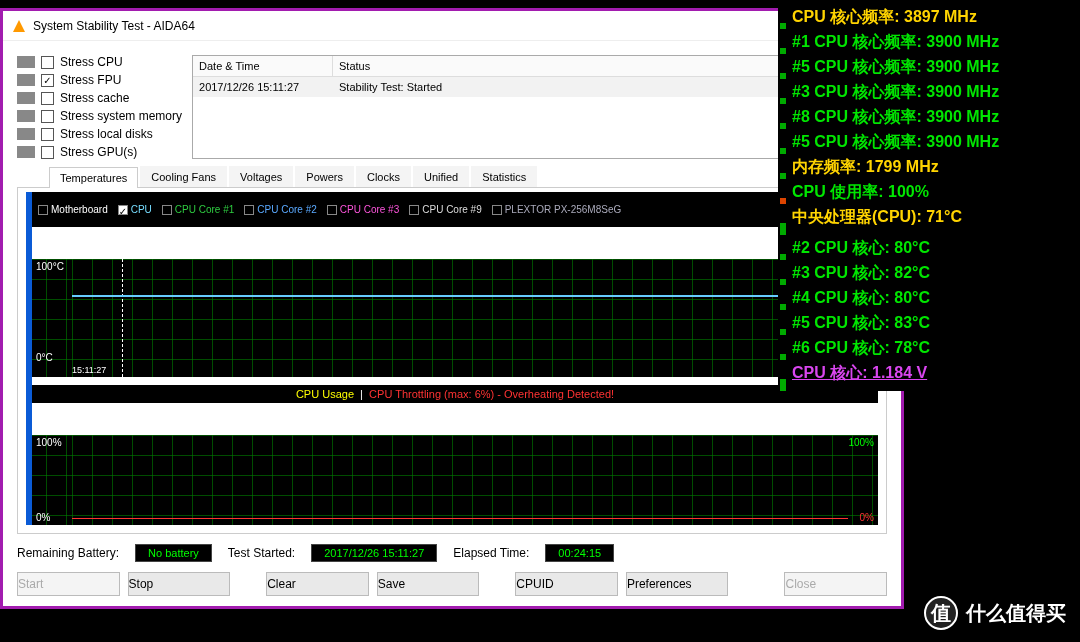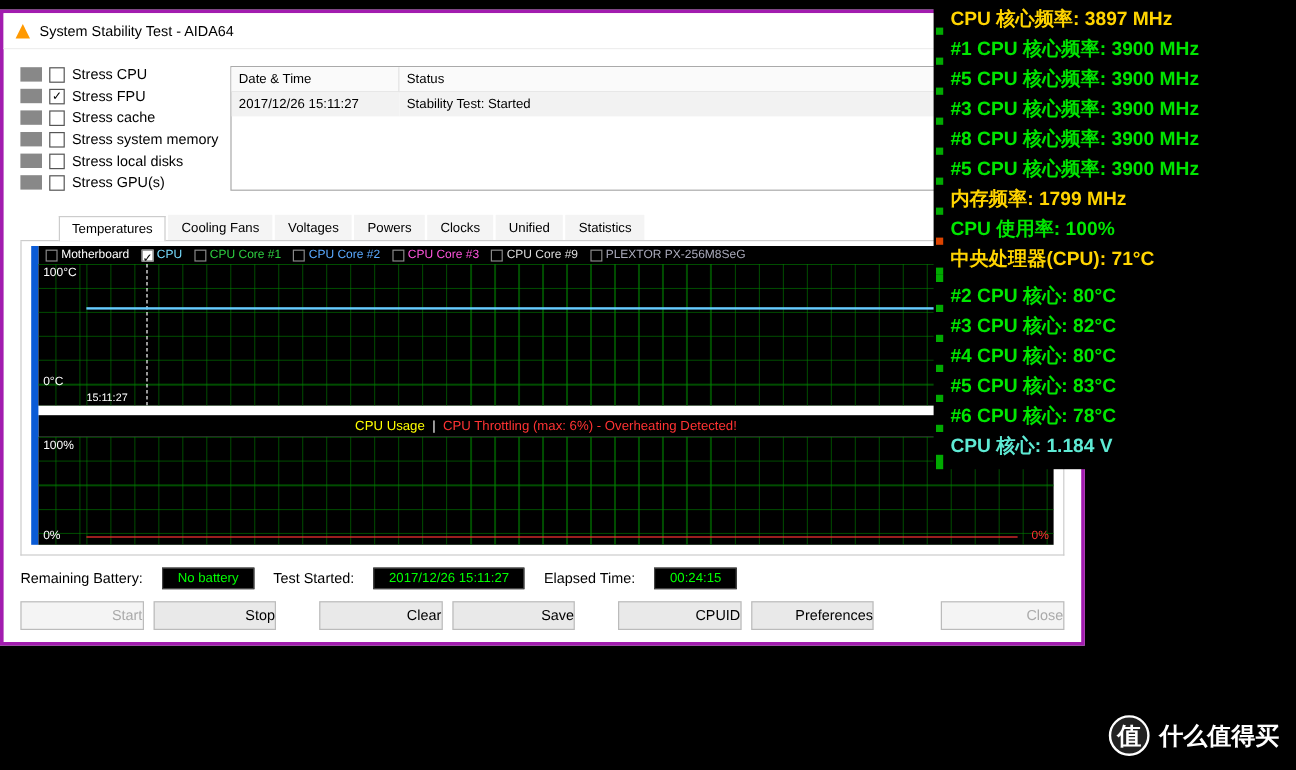--- a/index.html
+++ b/index.html
@@ -35,59 +35,60 @@
   .stress-list { display:flex; flex-direction:column; gap:4px; margin-right:10px; }
   .stress-item { display:flex; align-items:center; gap:6px; font-size:12px; }
   .stress-icon { width:18px; height:12px; background:#888; display:inline-block;}
   .cbox { width:13px; height:13px; border:1px solid #555; background:#fff; display:inline-flex; align-items:center; justify-content:center; font-size:10px; }
   .log-table { border:1px solid #aaa; flex:1; }
   .log-head { display:flex; background:#fff; border-bottom:1px solid #ddd; }
   .log-head div { padding:4px 6px; border-right:1px solid #ddd; background:#fafafa; font-size:11px;}
   .log-row { display:flex; }
   .log-row div { padding:4px 6px; font-size:11px; background:#f2f2f2;}
   .col1{width:140px} .col2{flex:1}
-  .tabs { margin-top:20px; display:flex; border-bottom:1px solid #ccc;padding-left:32px; }
+  .tabs { margin-top:7px; display:flex; border-bottom:1px solid #ccc;padding-left:32px; }
   .tab { padding:4px 10px; font-size:11px; border:1px solid transparent; border-bottom:none; background:#f4f4f4; margin-right:2px; cursor:pointer;}
   .tab.active{ background:#fff; border-color:#ccc; position:relative; top:1px;}
   .graph-pane { border:1px solid #ccc; border-top:none; padding:4px 8px 8px 8px; }
-  .graph-header { background:#000; padding:2px 6px; display:flex; align-items:center; gap:10px; font-size:10px; flex-wrap:wrap;}
+  .graph-header { background:#000; padding:12px 6px; display:flex; align-items:center; gap:10px; font-size:10px; flex-wrap:wrap;}
   .gchk { display:flex; align-items:center; gap:3px; color:#fff;}
   .gbox { width:10px; height:10px; border:1px solid #888; }
   .graph {
     background:#000; height:118px; position:relative; overflow:hidden;
     background-image:
       repeating-linear-gradient(to right, rgba(0,128,0,0.6) 0 1px, transparent 1px 20px),
       repeating-linear-gradient(to bottom, rgba(0,128,0,0.6) 0 1px, transparent 1px 20px);
     background-position: 40px 0;
+    margin-top: 32px;
   }
   .graph .ylab { position:absolute; left:4px; color:#fff; font-size:10px;}
   .graph .rval { position:absolute; right:4px; color:#6cf; font-size:10px;}
   .graph-time { color:#fff; font-size:9px; position:absolute; left:40px; bottom:2px;}
   .usage-title { background:#000; color:#ff0; text-align:center; font-size:11px; padding:3px 0;}
   .usage-title .thr { color:#f33; }
   .usage-graph { height:100px;}
   .usage-graph .ylab { color:#fff;}
   .usage-graph .rval { color:#f33;}
   .status-row { display:flex; align-items:center; gap:16px; margin-top:10px; font-size:12px;}
   .dark-pill { background:#000; color:#0f0; padding:2px 12px; font-size:11px; border:1px solid #444;}
   .button-row { display:flex; gap:8px; margin-top:10px; justify-content:space-between;}
-  .btn { flex:1; padding:4px 0; font-size:12px; background:#e9e9e9; border:1px solid #bbb; text-align:right; cursor:pointer;}
+  .btn { flex:1; padding:4px 0; font-size:12px; background:#e9e9e9; border:1px solid #bbb; text-align:left; cursor:pointer;}
   .btn.disabled{ color:#aaa; background:#f4f4f4; cursor:default; }
   .overlay {
     position:absolute;
     left: 778px; top: 4px; width: 296px;
     background:#000; color:#00e600;
     font-family: "Microsoft YaHei", sans-serif;
     font-weight:bold; font-size:16px;
     line-height:25px;
   }
   .overlay .row { display:flex; align-items:flex-end; gap:4px; }
   .overlay .dot { width:6px; height:6px; background:#0a0; margin:0 2px;}
   .overlay .yellow{ color:#ffd400;}
-  .overlay .cyan{ color:#5eead4;}
+  .overlay .cyan{ color:#d946ef;text-decoration:underline;}
   .overlay .orange-dot{ background:#d40;}
   .watermark {
     position:absolute; right:14px; bottom:12px;
     display:flex; align-items:center; gap:8px; color:#fff; font-size:20px; font-weight:bold;
   }
   .wm-circle{ width:34px; height:34px; border-radius:50%; background:#222; display:flex; align-items:center; justify-content:center; color:#fff; font-size:20px; border:2px solid #fff;}
   .bluebar { position:absolute; left:8px; top:0; width:28px; height:100%; background:#0a5bd6;}
   .blackpane{ position:relative; padding-left:40px;}
   .temp-line{ position:absolute; left:40px; right:30px; top:36px; height:2px; background:#6cf; }
   .dashed{ position:absolute; left:90px; top:0; bottom:0; width:0; border-left:1px dashed #fff;}

